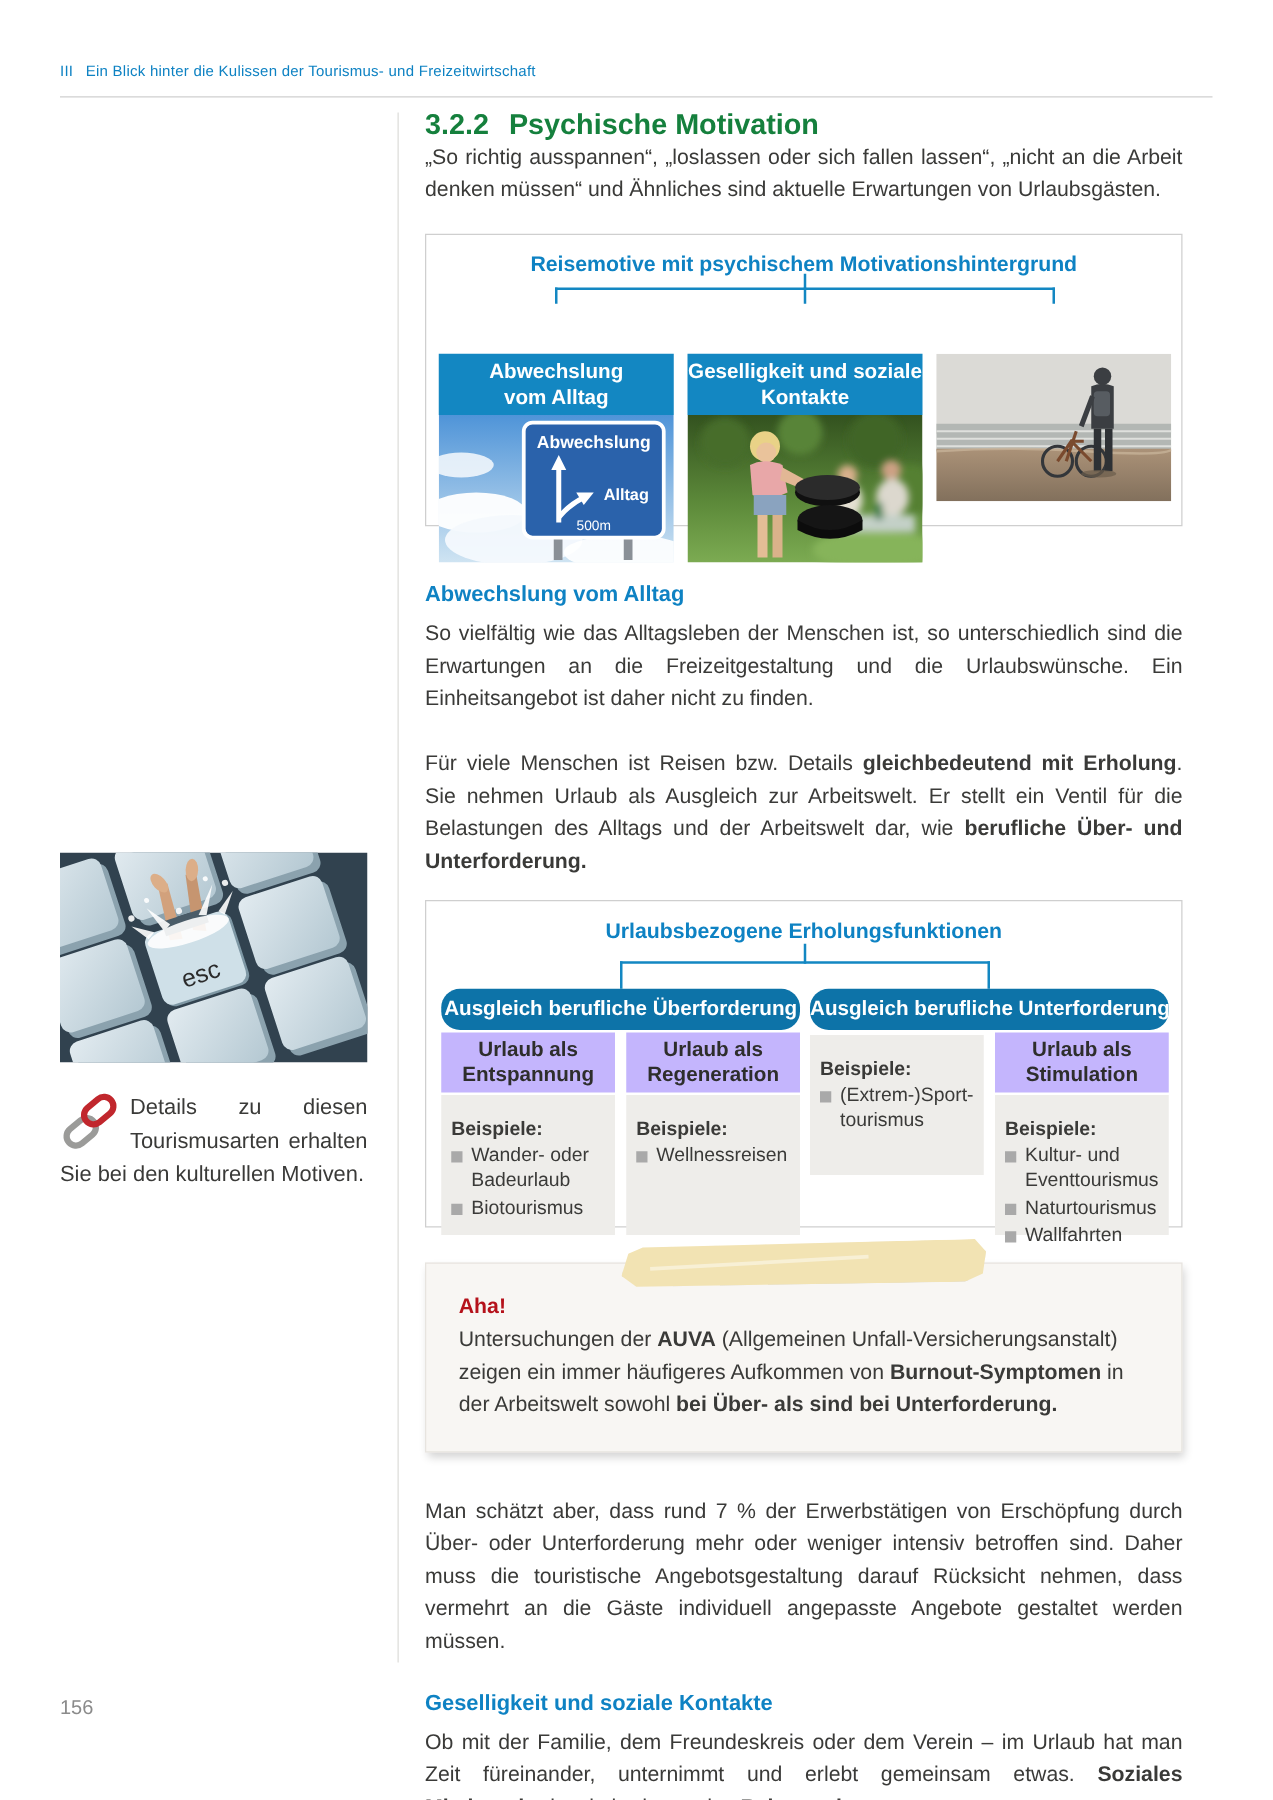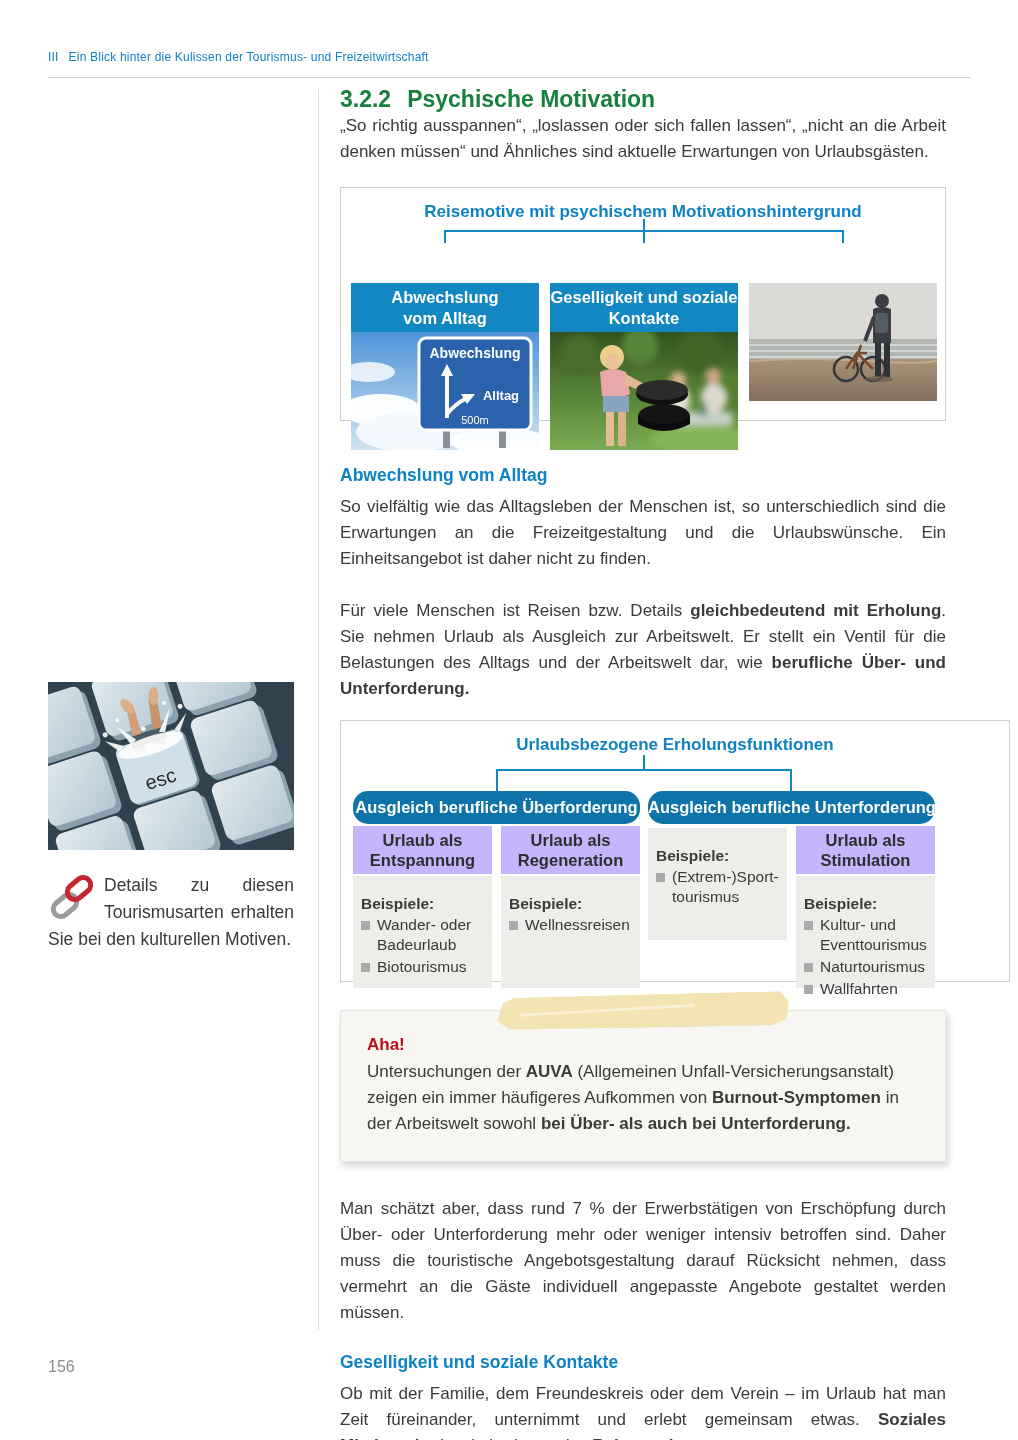--- a/index.html
+++ b/index.html
@@ -29,21 +29,21 @@
   .fig-motives{margin-top:22px;width:606px;height:234px;padding:10px;}
   .fig-title{text-align:center;font-size:17px;font-weight:700;color:#0e82c3;margin-top:4px;}
   .conn{position:absolute;background:#1387c2;}
   .cols3{position:absolute;left:10px;top:55px;width:586px;display:flex;gap:11px;margin-top:40px;}
   .mot-col{width:188px;}
   .mot-head{background:#1387c2;color:#fff;font-weight:700;font-size:16.5px;text-align:center;
     height:49px;display:flex;flex-direction:column;justify-content:center;line-height:21px;}
   .mot-img{width:188px;height:118px;display:block;}
 
   
-  .fig-func{margin-top:18px;width:670px;height:262px;padding:10px 12px;}
+  .fig-func{margin-top:18px;width:606px;height:262px;padding:10px 12px;}
   .func-groups{position:absolute;left:12px;top:70px;width:582px;display:flex;gap:8px;}
   .func-group{width:287px;}
   .func-head{background:#0d73a8;color:#fff;font-weight:700;font-size:16.5px;text-align:center;
     height:33px;line-height:33px;white-space:nowrap;border-radius:15px;}
   .func-cols{display:flex;gap:9px;margin-top:2px;}
   .func-col{width:139px;}
   .func-sub{background:#c4b5fd;color:#2e2e2c;font-weight:700;font-size:16.5px;text-align:center;
     height:48px;display:flex;flex-direction:column;justify-content:center;line-height:20px;}
   .func-ex{background:#eeedea;margin-top:2px;height:112px;padding:7px 6px 0 8px;box-sizing:border-box;}
   .ex-label{font-weight:700;font-size:15.5px;margin:12px 0 2px 0;}
@@ -266,21 +266,21 @@
           </div>
         </div>
       </div>
     </div>
   </div>
 
   <div class="aha-wrap">
     <div class="tape"></div>
     <div class="aha-box">
       <p class="aha-title">Aha!</p>
-      <p class="body" style="text-align:left;"><span>Untersuchungen der </span><span class="b">AUVA</span><span> (Allgemeinen Unfall-Versicherungsanstalt) zeigen ein immer häufigeres Aufkommen von </span><span class="b">Burnout-Symptomen</span><span> in der Arbeitswelt sowohl </span><span class="b">bei Über- als auch bei Unterforderung.</span></p>
+      <p class="body" style="text-align:left;"><span>Untersuchungen der </span><span class="b">AUVA</span><span> (Allgemeinen Unfall-Versicherungsanstalt) zeigen ein immer häufigeres Aufkommen von </span><span class="b">Burnout-Symptomen</span><span> in der Arbeitswelt sowohl </span><span class="b">bei Über- als sind bei Unterforderung.</span></p>
     </div>
   </div>
 
   <p class="body" style="margin-top:34px;">Man schätzt aber, dass rund 7 % der Erwerbstätigen von Erschöpfung durch Über- oder Unterforderung mehr oder weniger intensiv betroffen sind. Daher muss die touristische Angebotsgestaltung darauf Rücksicht nehmen, dass vermehrt an die Gäste individuell angepasste Angebote gestaltet werden müssen.</p>
 
   <h2 class="sub" style="margin-top:26px;">Geselligkeit und soziale Kontakte</h2>
   <p class="body" style="margin-top:8px;"><span>Ob mit der Familie, dem Freundeskreis oder dem Verein – im Urlaub hat man Zeit füreinander, unternimmt und erlebt gemeinsam etwas. </span><span class="b">Soziales Miteinander</span><span> ist ein bedeutendes </span><span class="b">Reisemotiv.</span></p>
 
 </div>
 

